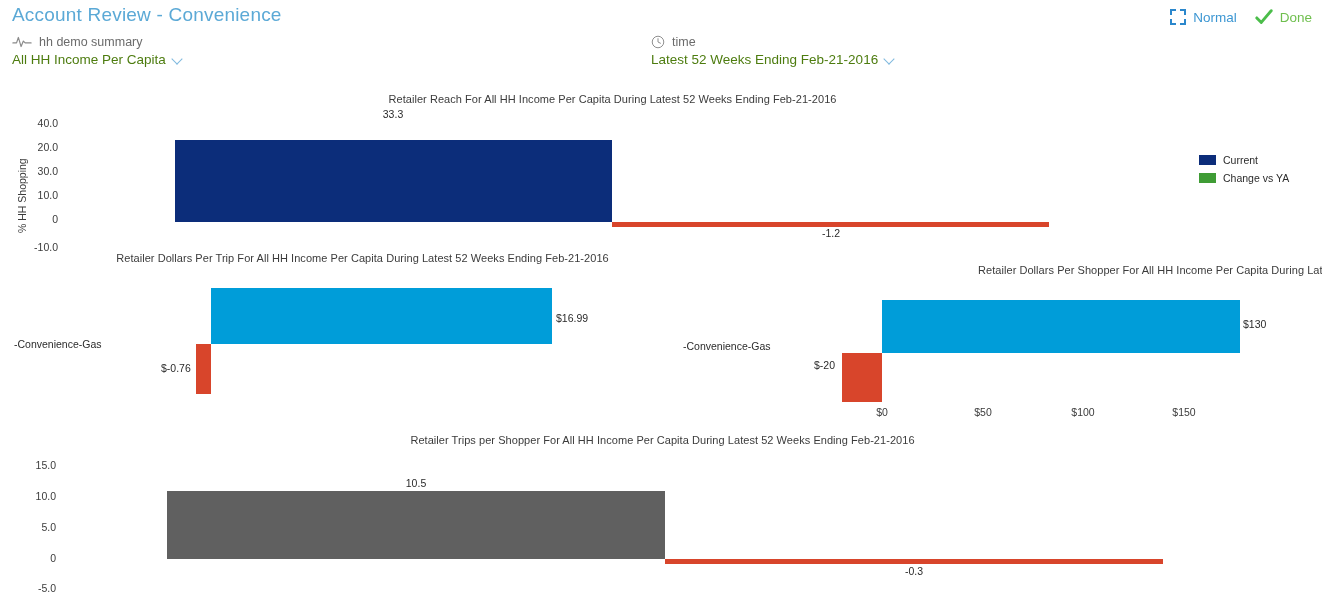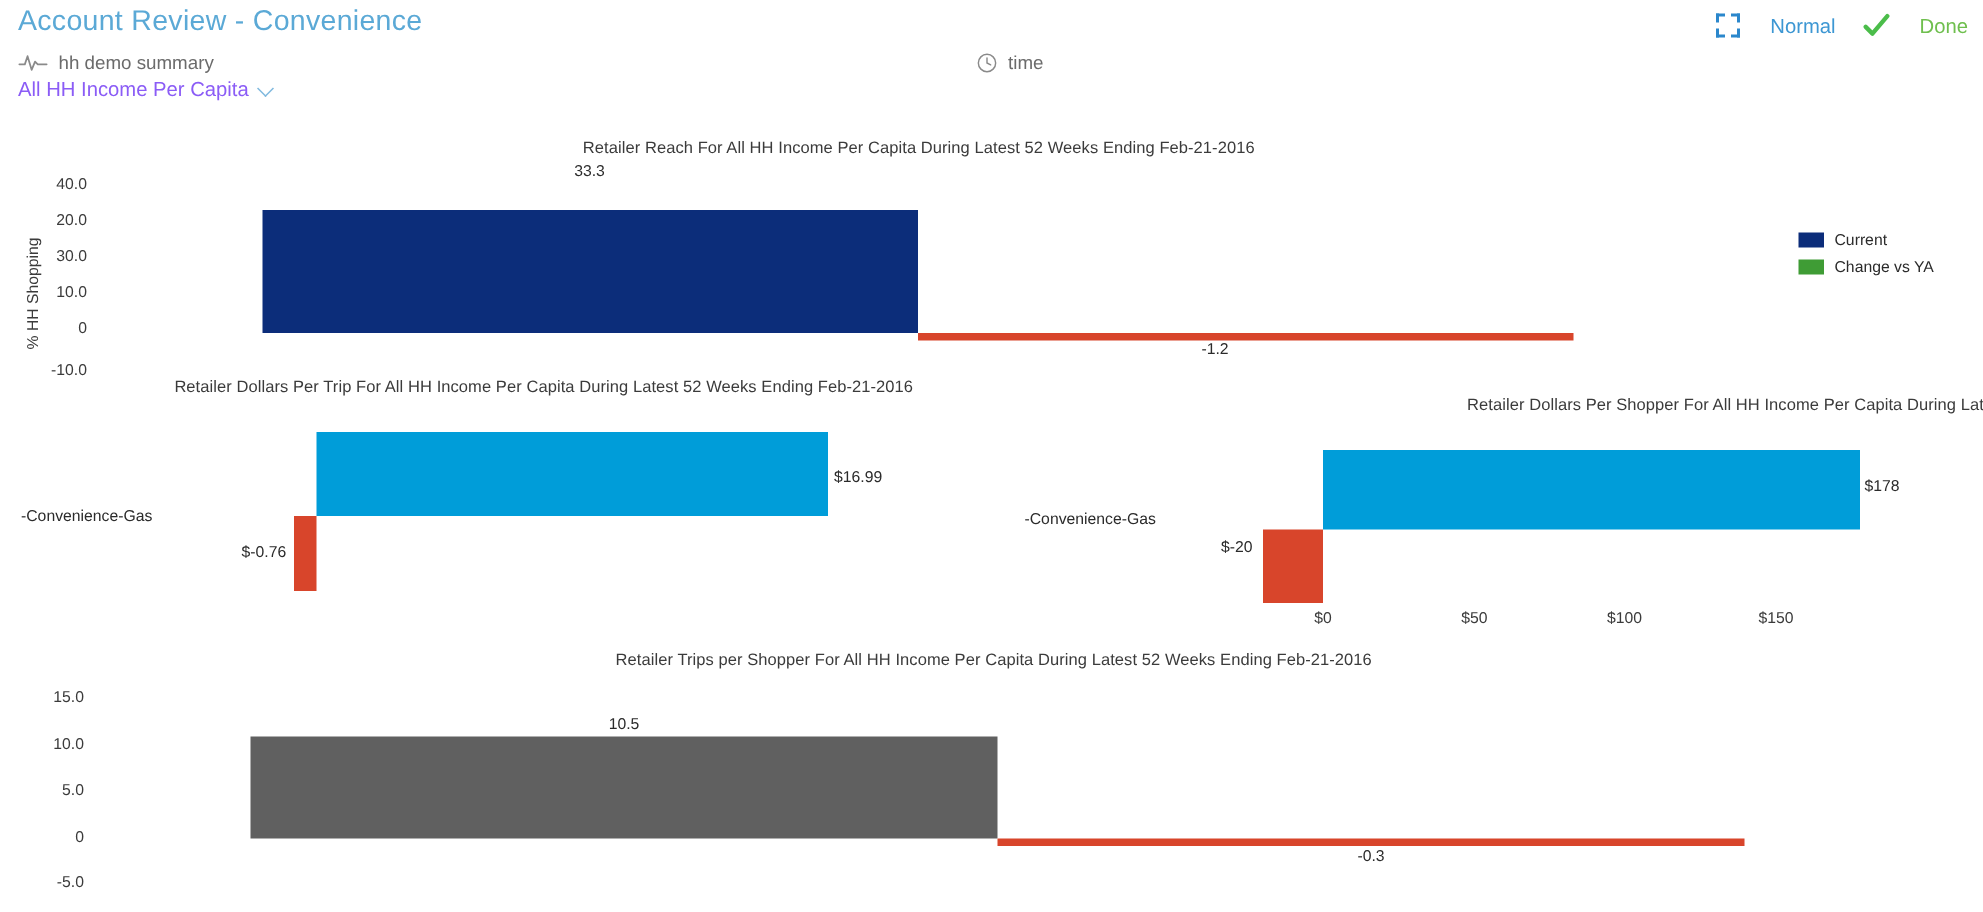--- a/index.html
+++ b/index.html
@@ -12,37 +12,37 @@
   }
   #app { position: relative; width: 1322px; height: 608px; background:#fff; }
 
   
   .page-title {
     position: absolute; left: 12px; top: 4px;
     font-size: 19px; color: #5ba9d6; font-weight: 400; letter-spacing: .2px;
     white-space: nowrap;
   }
   .topright { position:absolute; right:10px; top:8px; display:flex; align-items:center; gap:18px; }
-  .tr-item { display:flex; align-items:center; gap:20px; font-size:13.5px; white-space:nowrap; }
+  .tr-item { display:flex; align-items:center; gap:7px; font-size:13.5px; white-space:nowrap; }
   .tr-normal { color:#3d97d3; }
   .tr-done { color:#6fbf4e; }
   .ic-expand { width:16px; height:16px; position:relative; display:inline-block; }
   .ic-expand i { position:absolute; width:6px; height:6px; border:2px solid #2b87cc; }
   .ic-expand i.tl { left:0; top:0; border-right:0; border-bottom:0; }
   .ic-expand i.tr2 { right:0; top:0; border-left:0; border-bottom:0; }
   .ic-expand i.bl { left:0; bottom:0; border-right:0; border-top:0; }
   .ic-expand i.br { right:0; bottom:0; border-left:0; border-top:0; }
   .ic-check { width:18px; height:18px; display:block; }
 
   
   .filter { position:absolute; }
   .filter .frow1 { display:flex; align-items:center; gap:7px; height:16px; }
   .filter .flabel { font-size:12.5px; color:#6b6b6b; }
   .filter .fvalue {
-    font-size:13.5px; color:#8b5cf6; margin-top:2px;
+    font-size:13.5px; color:#4d7c0f; margin-top:2px;
     display:flex; align-items:center; gap:7px; white-space:nowrap;
   }
   .caret { display:inline-block; width:9px; height:9px; position:relative; }
   .caret:after {
     content:""; position:absolute; left:0; top:0;
     width:7px; height:7px; border-right:1.4px solid #7fb9de; border-bottom:1.4px solid #7fb9de;
     transform: rotate(45deg);
   }
   .ic-pulse { width:20px; height:14px; display:block; }
   .ic-clock { width:14px; height:14px; display:block; }
@@ -108,40 +108,44 @@
   </div>
 
   <div class="filter" style="left:651px; top:34px;">
     <div class="frow1">
       <svg class="ic-clock" viewBox="0 0 16 16">
         <circle cx="8" cy="8" r="6.6" fill="none" stroke="#8a8a8a" stroke-width="1.1"></circle>
         <path d="M8 4.2 L8 8 L10.8 9.4" fill="none" stroke="#8a8a8a" stroke-width="1.1" stroke-linecap="round"></path>
       </svg>
       <span class="flabel">time</span>
     </div>
+    <div class="fvalue">
+      <span>Latest 52 Weeks Ending Feb-21-2016</span>
+      <span class="caret"></span>
+    </div>
   </div>
 
   <div class="chart" style="left:0; top:88px; width:1322px; height:170px;">
 
     <div class="chart-title" style="left:0; top:5px; width:1225px;">Retailer Reach For All HH Income Per Capita During Latest 52 Weeks Ending Feb-21-2016</div>
 
     <div class="axis-title" style="left:16px; top:145px;">% HH Shopping</div>
 
     <div class="tick tick-r" style="left:10px; top:29px; width:48px;">40.0</div>
     <div class="tick tick-r" style="left:10px; top:53px; width:48px;">20.0</div>
     <div class="tick tick-r" style="left:10px; top:77px; width:48px;">30.0</div>
     <div class="tick tick-r" style="left:10px; top:101px; width:48px;">10.0</div>
     <div class="tick tick-r" style="left:10px; top:125px; width:48px;">0</div>
     <div class="tick tick-r" style="left:10px; top:153px; width:48px;">-10.0</div>
 
     <div class="bar" style="left:175px; top:52px; width:437px; height:82px; background:#0c2d7a;"></div>
     <div class="bar" style="left:612px; top:134px; width:437px; height:5px; background:#d8452b;"></div>
 
     <div class="dlabel" style="left:334px; top:20px; width:118px; text-align:center;">33.3</div>
-    <div class="dlabel" style="left:751px; top:139px; width:118px; text-align:center;">-1.2</div>
+    <div class="dlabel" style="left:772px; top:139px; width:118px; text-align:center;">-1.2</div>
   </div>
 
   <div class="legend" style="left:1199px; top:152px;">
     <div class="leg-row">
       <span class="leg-swatch" style="background:#0c2d7a;"></span>
       <span class="leg-text">Current</span>
     </div>
     <div class="leg-row">
       <span class="leg-swatch" style="background:#3f9c35;"></span>
       <span class="leg-text">Change vs YA</span>
@@ -163,21 +167,21 @@
 
   <div class="chart" style="left:660px; top:260px; width:662px; height:168px;">
 
     <div class="chart-title" style="left:0; top:4px; width:1152px;">Retailer Dollars Per Shopper For All HH Income Per Capita During Latest 52 Weeks Ending Feb-21-2016</div>
 
     <div class="cat-label" style="left:23px; top:80px;">-Convenience-Gas</div>
 
     <div class="bar" style="left:222px; top:40px; width:358px; height:53px; background:#009dd9;"></div>
     <div class="bar" style="left:182px; top:93px; width:40px; height:49px; background:#d8452b;"></div>
 
-    <div class="dlabel" style="left:583px; top:58px;">$178</div>
+    <div class="dlabel" style="left:583px; top:58px;">$130</div>
     <div class="dlabel" style="left:154px; top:99px;">$-20</div>
 
     <div class="tick" style="left:192px; top:146px; width:60px; text-align:center;">$0</div>
     <div class="tick" style="left:293px; top:146px; width:60px; text-align:center;">$50</div>
     <div class="tick" style="left:393px; top:146px; width:60px; text-align:center;">$100</div>
     <div class="tick" style="left:494px; top:146px; width:60px; text-align:center;">$150</div>
   </div>
 
   <div class="chart" style="left:0; top:430px; width:1322px; height:178px;">
 

